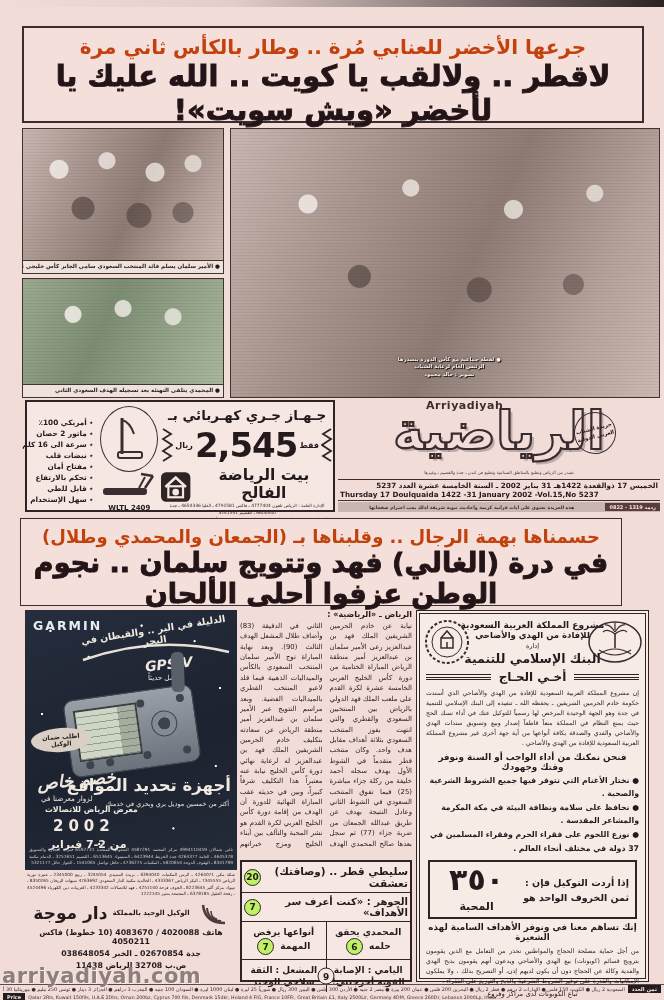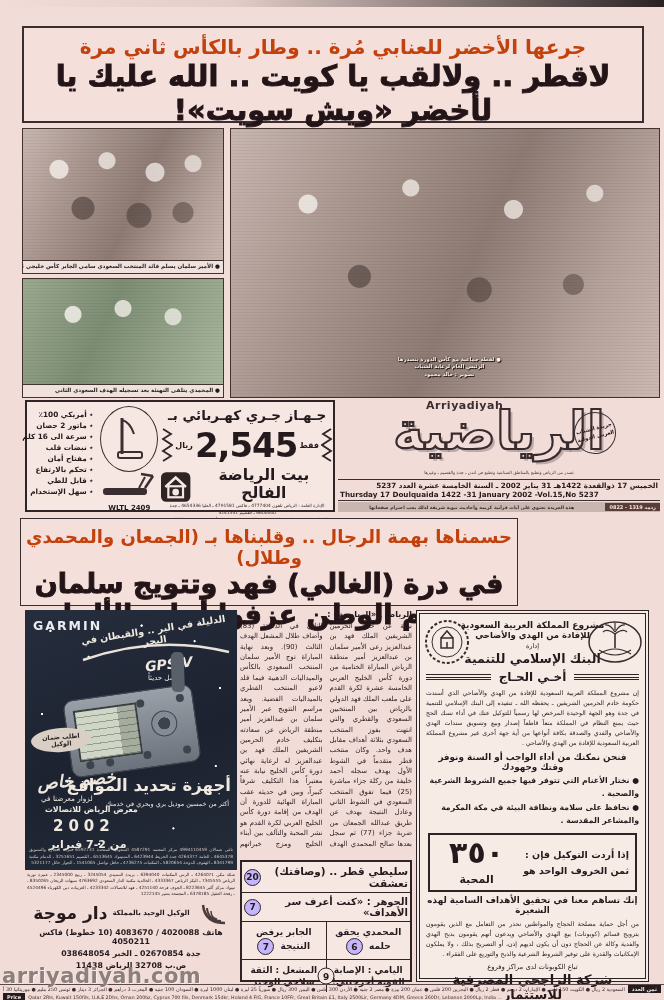--- a/index.html
+++ b/index.html
@@ -39,21 +39,21 @@
   .price-only{font-size:8px;font-weight:bold;text-align:center;}
   .price-num{font-size:34px;font-weight:bold;letter-spacing:-1px;}
   .price-cur{font-size:8px;font-weight:bold;}
   .brand-row{display:flex;align-items:flex-end;justify-content:center;gap:4px;margin-top:1px;}
   .brand-name{font-size:15.5px;font-weight:bold;}
   .tread-contacts{font-size:4.4px;line-height:1.5;margin-top:1px;padding:0 4px;color:#332628;}
   .tread-mid{width:22%;text-align:center;padding-top:4px;}
   .tread-oval{width:56px;height:64px;border:1.5px solid #3a2e30;border-radius:50%;margin:0 auto;
      display:flex;align-items:center;justify-content:center;}
   .tread-model{font-size:7px;font-weight:bold;margin-top:2px;}
-  .tread-feats{width:21%;padding:8px 4px 0 2px;}
+  .tread-feats{width:21%;padding:16px 4px 0 2px;}
   .tread-feats div{font-size:7.3px;font-weight:bold;line-height:1.5;white-space:nowrap;}
   
   .mast{position:absolute;left:338px;top:398px;width:322px;height:118px;}
   .mast-latin{position:absolute;top:1px;left:88px;font-size:11px;font-weight:bold;letter-spacing:.5px;color:#3b2e31;}
   .mast-logo{position:absolute;top:6px;left:0;width:100%;text-align:center;direction:rtl;
      font-size:52px;line-height:1.05;font-weight:bold;color:#f2dcd8;
      -webkit-text-stroke:2.2px #382c2f;text-shadow:3px 3px 0 rgba(56,44,47,.28);}
   .mast-badge{position:absolute;right:44px;top:14px;width:40px;height:40px;border:1.6px solid #3b2e31;
      border-radius:50%;transform:rotate(-14deg);display:flex;flex-direction:column;align-items:center;
      justify-content:center;font-size:5.4px;font-weight:bold;direction:rtl;text-align:center;line-height:1.4;}
@@ -116,21 +116,21 @@
   
   .article{position:absolute;left:240px;top:610px;width:172px;height:246px;direction:rtl;overflow:hidden;}
   .art-dateline{font-size:8px;font-weight:bold;text-align:right;margin-bottom:2px;}
   .art-body{font-size:6.9px;line-height:1.5;text-align:justify;columns:2;column-gap:7px;height:232px;}
   
   .teasers{position:absolute;left:240px;top:860px;width:172px;height:122px;box-sizing:border-box;
      border:2px solid #2e2426;background:#f6e7e2;direction:rtl;}
   .tz-row{display:flex;align-items:center;justify-content:center;gap:4px;border-bottom:1.5px solid #2e2426;padding:3px 2px;}
   .tz-text{font-weight:bold;}
   .tz-badge{min-width:15px;height:15px;border:1.5px solid #2e2426;border-radius:50%;display:inline-flex;
-     align-items:center;justify-content:center;font-size:9px;font-weight:bold;background:#c4b5fd;}
+     align-items:center;justify-content:center;font-size:9px;font-weight:bold;background:#bef264;}
   .tz-grid{display:flex;border-bottom:1.5px solid #2e2426;}
   .tz-cell{flex:1;text-align:center;padding:4px 2px;font-size:9px;font-weight:bold;line-height:1.35;}
   .tz-cell + .tz-cell{border-right:1.5px solid #2e2426;}
   .tz-bottom{position:relative;display:flex;}
   .tz-center-badge{position:absolute;left:50%;top:50%;transform:translate(-50%,-50%);background:#f6e7e2;}
   
   .bank{position:absolute;left:416px;top:610px;width:233px;height:372px;box-sizing:border-box;
      border:1.5px solid #2e2426;background:#f7ebe5;}
   .bank-inner{position:absolute;inset:2px;border:1px solid #2e2426;padding:4px 6px;box-sizing:border-box;
      direction:rtl;text-align:center;}
@@ -254,21 +254,21 @@
     <div class="dateline">
       <div class="date-ar">الخميس 17 ذوالقعدة 1422هـ 31 يناير 2002 ـ السنة الخامسة عشرة العدد 5237</div>
       <div class="date-en">Thursday 17 Doulquaida 1422 -31 January 2002 -Vol.15,No 5237</div>
     </div>
     <div class="notice-bar">
       <span class="issn">ردمد 1319 - 0822</span>
       <span class="notice-text">هذه الجريدة تحتوي على آيات قرآنية كريمة وأحاديث نبوية شريفة لذلك يجب احترام صفحاتها</span>
     </div>
   </div>
 
-  <div class="hbox" style="left:20px;top:518px;width:498px;height:88px;border-width:1.5px;">
+  <div class="hbox" style="left:20px;top:518px;width:602px;height:88px;border-width:1.5px;">
     <div class="kicker" style="font-size:18px;">حسمناها بهمة الرجال .. وقلبناها بـ (الجمعان والمحمدي وطلال)</div>
     <div class="mainline" style="font-size:27px;margin-top:0;">في درة (الغالي) فهد وتتويج سلمان .. نجوم الوطن عزفوا أحلى الألحان</div>
   </div>
 
   <div class="garmin">
     <div class="g-logo">GARMIN</div>
     <div class="g-arc">الدليلة في البر .. والقبطان في البحر</div>
     <svg style="position:absolute;top:30px;right:6px;" width="150" height="22" viewBox="0 0 150 22">
       <path d="M2 20 Q75 -6 148 12" fill="none" stroke="#e8e2d8" stroke-width="2.5"></path>
     </svg>
@@ -325,21 +325,21 @@
     <div class="tz-row">
       <span class="tz-text" style="font-size:10px;">الجوهر : «كنت أعرف سر الأهداف»</span>
       <span class="tz-badge">7</span>
     </div>
     <div class="tz-grid">
       <div class="tz-cell">
         <span>المحمدي يحقق حلمه</span>
         <span class="tz-badge" style="margin-right:3px;">6</span>
       </div>
       <div class="tz-cell">
-        <span>الجابر يرفض النتيجة</span>
+        <span>أنواعها يرفض المهمة</span>
         <span class="tz-badge" style="margin-right:3px;">7</span>
       </div>
     </div>
     <div class="tz-grid tz-bottom" style="border-bottom:none;">
       <div class="tz-cell">اليامي : الإصابة القوية أحرجتني!</div>
       <div class="tz-cell">المشعل : الثقة سلاحي الوحيد</div>
       <span class="tz-badge tz-center-badge">9</span>
     </div>
   </div>
 
@@ -365,32 +365,33 @@
       <div class="akhi-row">
         <span class="akhi-rule"></span>
         <span class="akhi">أخـي الحـاج</span>
         <span class="akhi-rule"></span>
       </div>
       <div class="bank-para">إن مشروع المملكة العربية السعودية للإفادة من الهدي والأضاحي الذي أسندت حكومة خادم الحرمين الشريفين ـ يحفظه الله ـ تنفيذه إلى البنك الإسلامي للتنمية في جدة وهو الجهة الوحيدة المرخص لها رسمياً للتوكيل عنك في أداء نسك الحج حيث يمنع النظام في المملكة منعاً قاطعاً إصدار وبيع وتسويق سندات الهدي والأضاحي والفدي والصدقة بكافة أنواعها من أية جهة أخرى غير مشروع المملكة العربية السعودية للإفادة من الهدي والأضاحي .</div>
       <div class="bank-lead">فنحن نمكنك من أداء الواجب أو السنة ونوفر وقتك وجهودك</div>
       <div class="bank-bullets">
         <div>● نختار الأغنام التي تتوفر فيها جميع الشروط الشرعية والصحية .</div>
         <div>● نحافظ على سلامة ونظافة البيئة في مكة المكرمة والمشاعر المقدسة .</div>
+        <div>● نوزع اللحوم على فقراء الحرم وفقراء المسلمين في 37 دولة في مختلف أنحاء العالم .</div>
       </div>
       <div class="price-box">
         <div class="pb-right">
           <div>إذا أردت التوكيل فإن :</div>
           <div>ثمن الخروف الواحد هو</div>
         </div>
         <div style="flex:1;text-align:center;">
           <span class="pb-num">٣٥٠</span>
           <span class="pb-cur">المحبة</span>
         </div>
       </div>
-      <div class="bank-sub">إنك تساهم معنا في تحقيق الأهداف السامية لهذه الشعيرة</div>
+      <div class="bank-sub">إنك تساهم معنا في ونوفر الأهداف السامية لهذه الشعيرة</div>
       <div class="bank-para">من أجل حماية مصلحة الحجاج والمواطنين نحذر من التعامل مع الذين يقومون بترويج قسائم (كوبونات) بيع الهدي والأضاحي ويدعون أنهم يقومون بذبح الهدي والفدية وكالة عن الحجاج دون أن يكون لديهم إذن، أو التصريح بذلك ، ولا يملكون الإمكانيات والقدرة على توفير الشروط الشرعية والذبح والتوزيع على الفقراء .</div>
       <div class="bank-small">تباع الكوبونات لدى مراكز وفروع</div>
       <div class="rajhi">شركة الراجحي المصرفية للاستثمار</div>
 
     </div>
   </div>
 
   <div class="rule-984"></div>
   <div class="foot-line" style="top:985px;direction:rtl;">
     <span class="foot-label" style="font-size:5.4px;">ثمن العدد</span>

